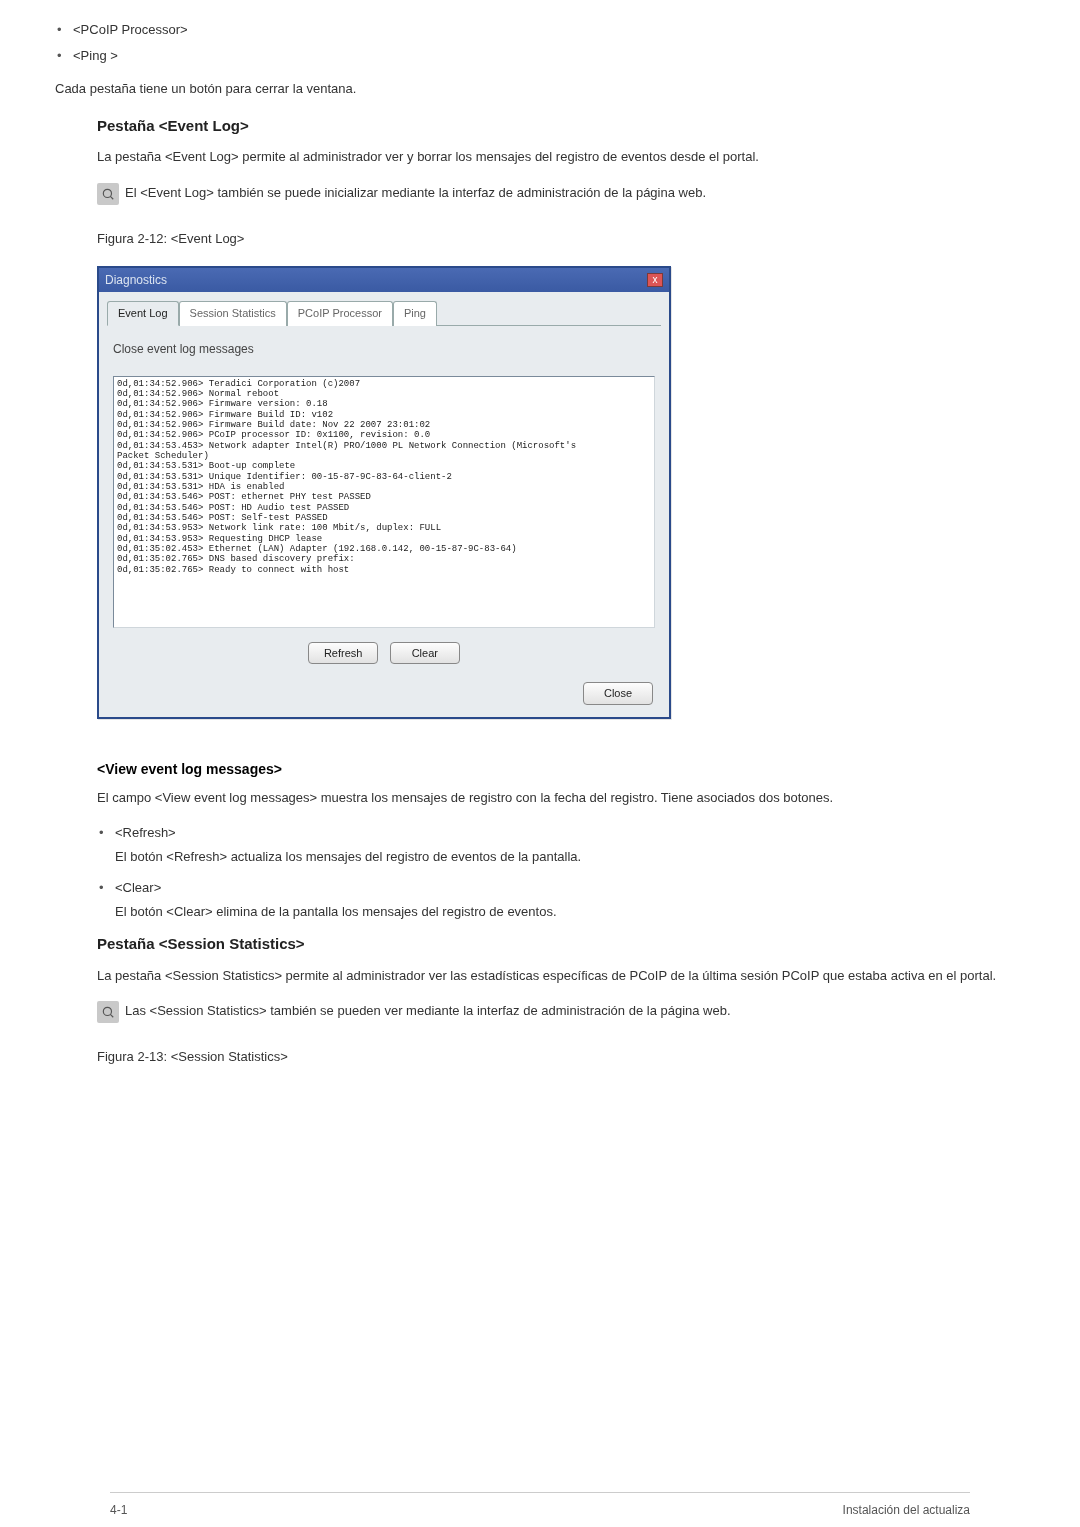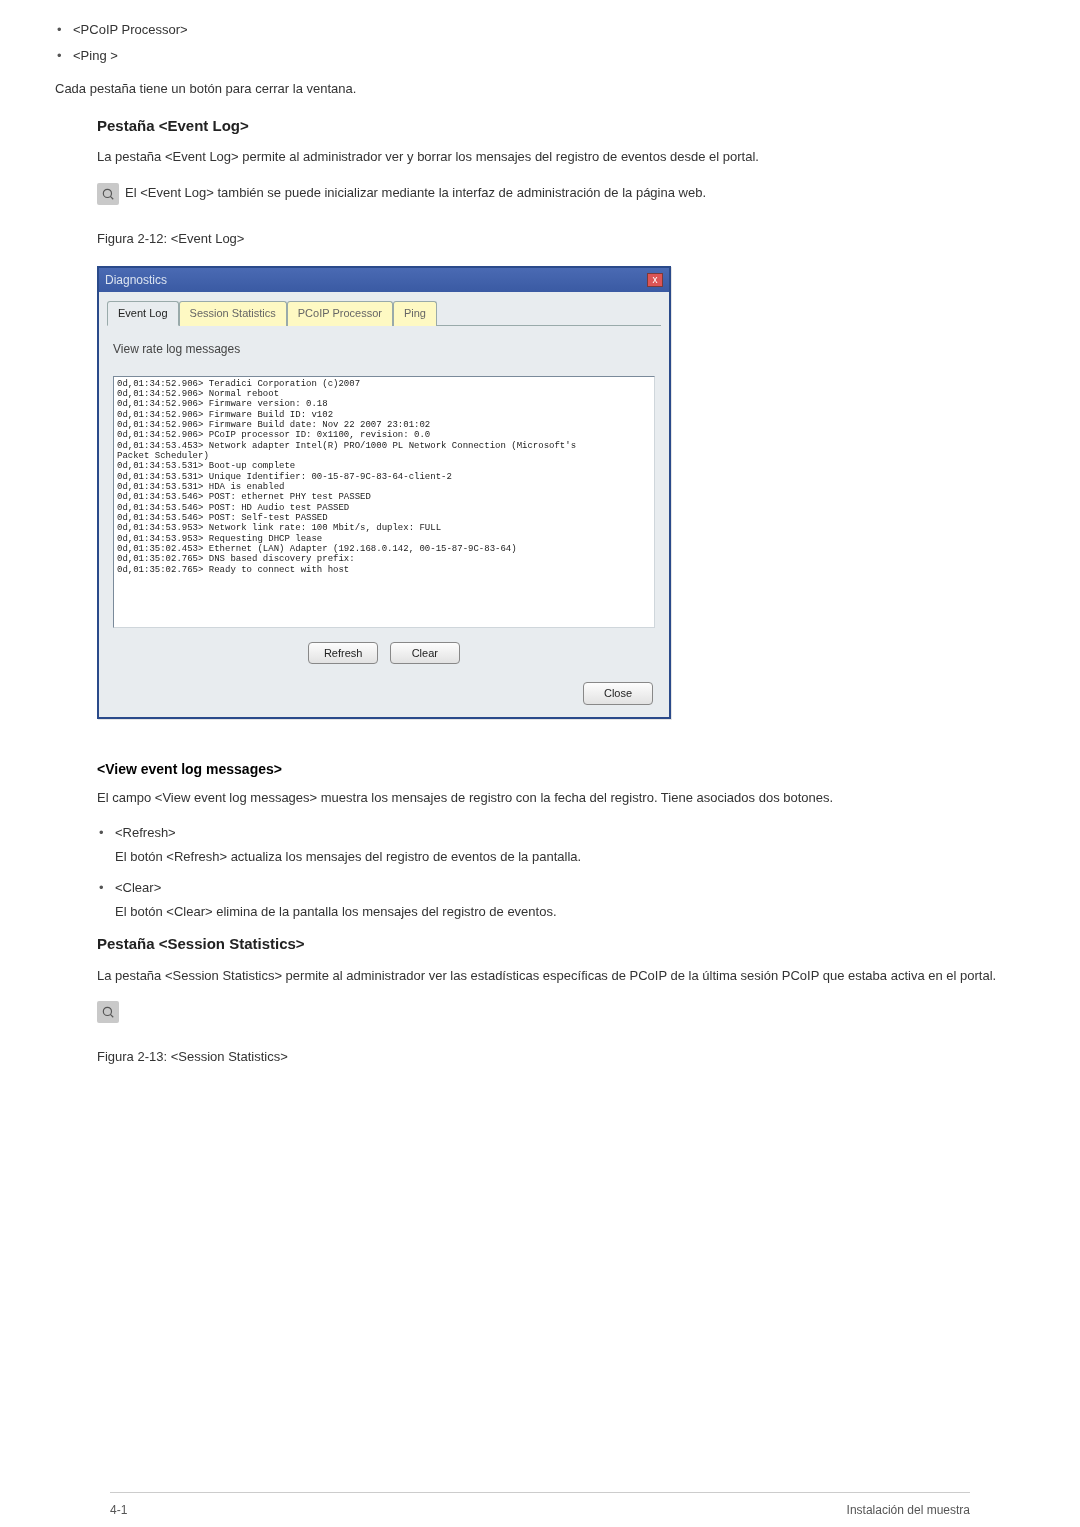--- a/index.html
+++ b/index.html
@@ -110,21 +110,21 @@
     display: flex;
     margin: 8px 8px 0 8px;
     border-bottom: 1px solid #9aa;
   }
   .tab {
     padding: 3px 10px;
     font-size: 11px;
     color: #666;
     border: 1px solid #9aa;
     border-bottom: none;
-    background: #fef9c3;
+    background: #ffffff;
     margin-right: 0;
     border-top-left-radius: 3px;
     border-top-right-radius: 3px;
     position: relative;
     top: 1px;
     cursor: pointer;
   }
   .tab.active {
     background: #e8ecef;
     color: #222;
@@ -244,21 +244,21 @@
     <span>Diagnostics</span>
     <span class="close-btn">x</span>
   </div>
   <div class="tab-row">
     <div class="tab active">Event Log</div>
     <div class="tab">Session Statistics</div>
     <div class="tab">PCoIP Processor</div>
     <div class="tab">Ping</div>
   </div>
   <div class="panel">
-    <div class="panel-label">View rate log messages</div>
+    <div class="panel-label">Close event log messages</div>
     <div class="log-box">0d,01:34:52.906&gt; Teradici Corporation (c)2007
 0d,01:34:52.906&gt; Normal reboot
 0d,01:34:52.906&gt; Firmware version: 0.18
 0d,01:34:52.906&gt; Firmware Build ID: v102
 0d,01:34:52.906&gt; Firmware Build date: Nov 22 2007 23:01:02
 0d,01:34:52.906&gt; PCoIP processor ID: 0x1100, revision: 0.0
 0d,01:34:53.453&gt; Network adapter Intel(R) PRO/1000 PL Network Connection (Microsoft's
 Packet Scheduler)
 0d,01:34:53.531&gt; Boot-up complete
 0d,01:34:53.531&gt; Unique Identifier: 00-15-87-9C-83-64-client-2
@@ -299,24 +299,25 @@
   <p class="para">La pestaña &lt;Session Statistics&gt; permite al administrador ver las estadísticas específicas de PCoIP de la última sesión PCoIP que estaba activa en el portal.</p>
 </div>
 
 <div class="note-row indent" style="padding-left:42px;">
   <span class="note-icon">
     <svg viewBox="0 0 24 24" fill="none" stroke="#555" stroke-width="2">
       <circle cx="11" cy="11" r="7"></circle>
           <line x1="16" y1="16" x2="21" y2="21"></line>
     </svg>
   </span>
+  <span>Las &lt;Session Statistics&gt; también se pueden ver mediante la interfaz de administración de la página web.</span>
 </div>
 
 <div class="indent">
   <p class="figure-caption">Figura 2-13: &lt;Session Statistics&gt;</p>
 </div>
 
 <div class="footer">
   <span>4-1</span>
-  <span>Instalación del muestra</span>
+  <span>Instalación del actualiza</span>
 </div>
 
 </div>
 
 </body></html>

